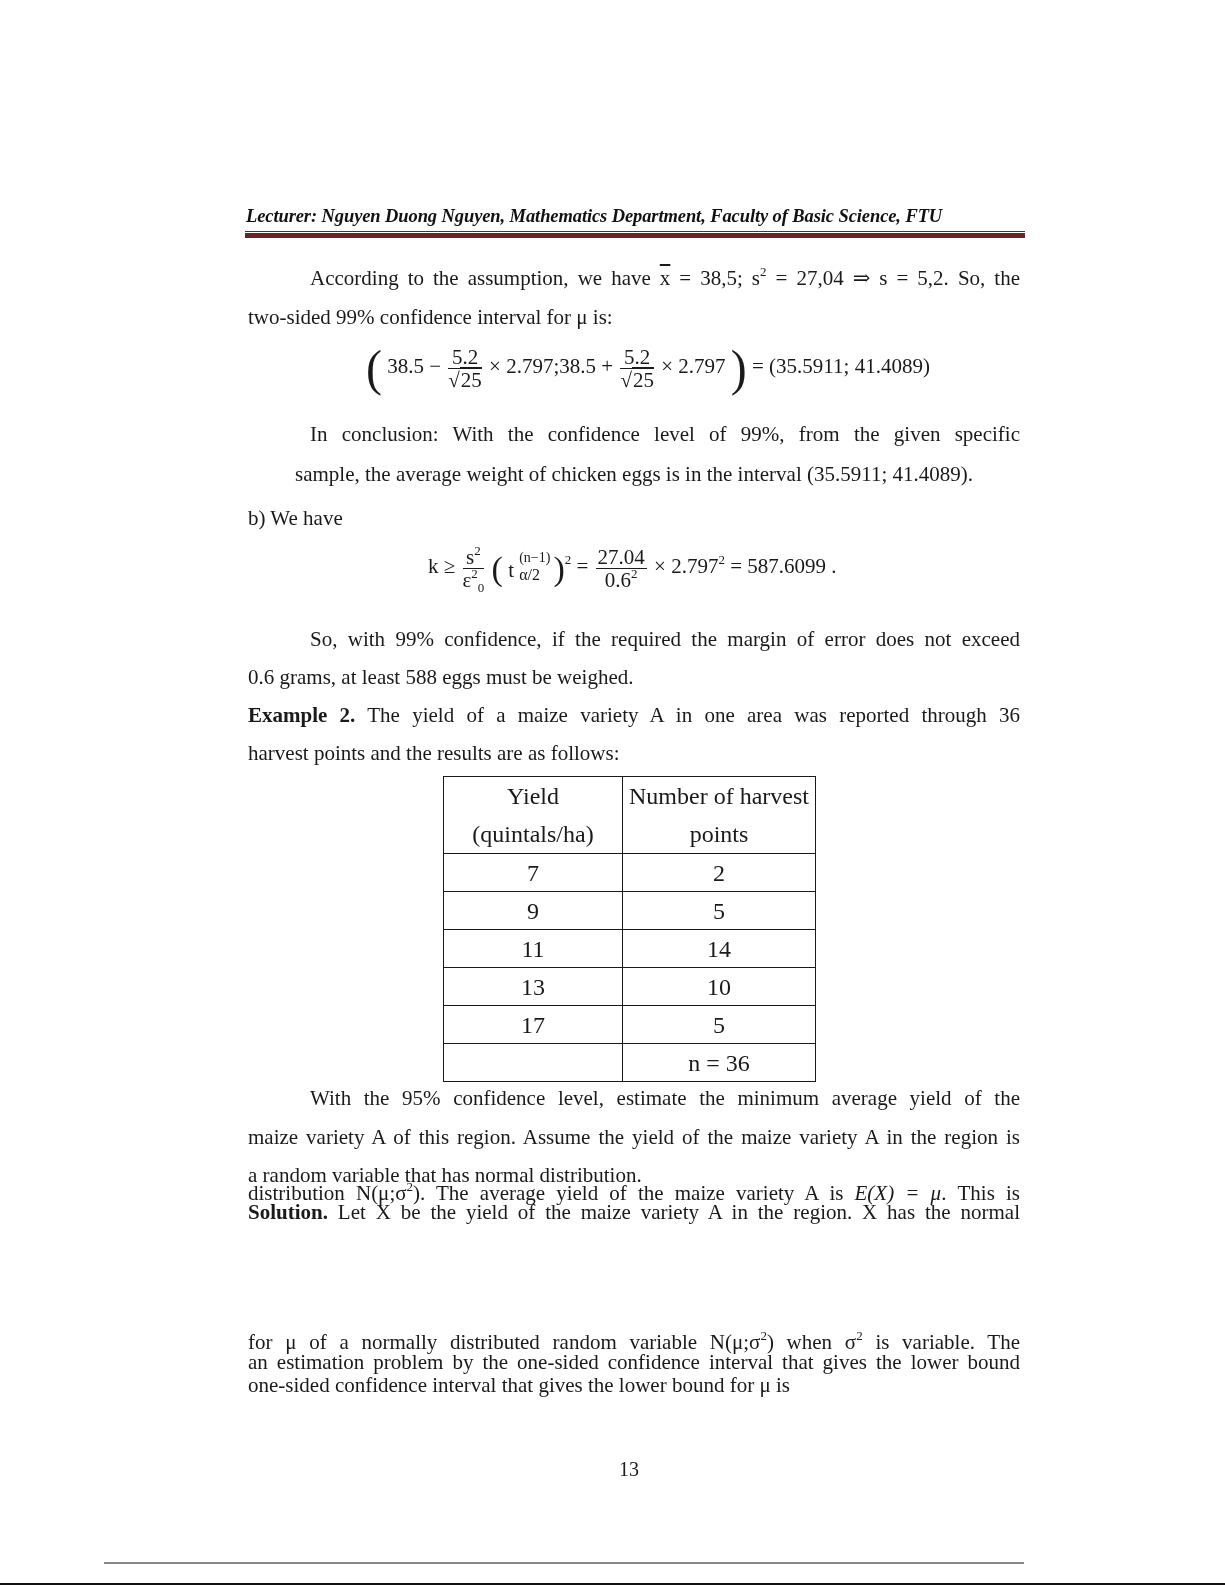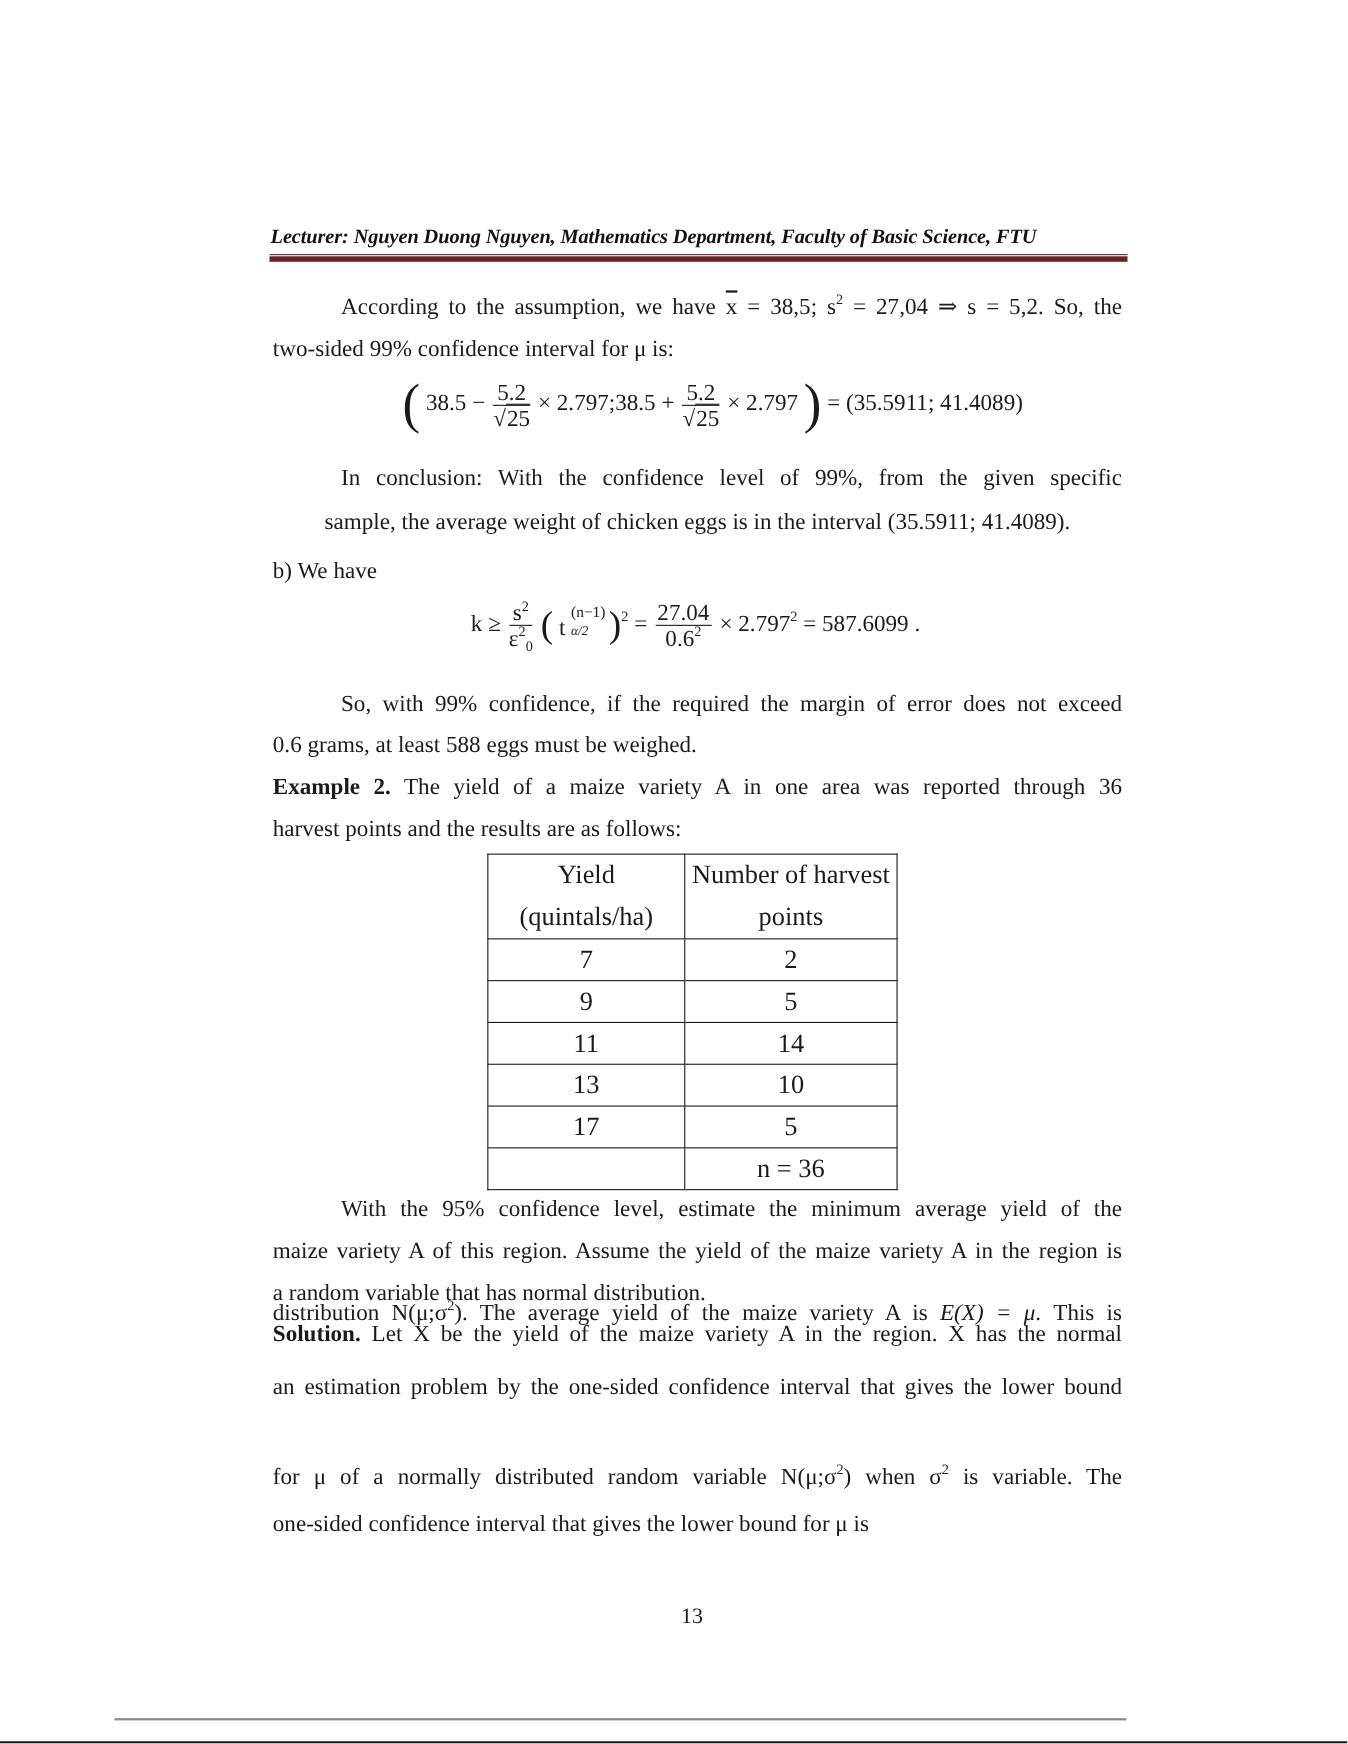--- a/index.html
+++ b/index.html
@@ -35,21 +35,21 @@
     .formula { position: absolute; font-size: 21px; white-space: nowrap; }
     .frac { display: inline-block; vertical-align: middle; text-align: center; margin: 0 2px; }
     .frac .num { display: block; border-bottom: 1px solid #1a1a1a; padding: 0 2px; line-height: 22px; }
     .frac .den { display: block; line-height: 22px; }
     .bigparen { display: inline-block; font-size: 48px; vertical-align: middle; transform: scaleY(1.05); font-weight: 100; line-height: 48px; }
     .midparen { display: inline-block; font-size: 34px; vertical-align: middle; line-height: 34px; }
     .sqrt { border-top: 1px solid #1a1a1a; padding-left: 1px; }
     .tstack { display: inline-block; vertical-align: middle; position: relative; width: 40px; height: 34px; }
     .tstack .t { position: absolute; left: 0; top: 6px; font-size: 21px; }
     .tstack .up { position: absolute; left: 11px; top: -2px; font-size: 14px; }
-    .tstack .lo { position: absolute; left: 11px; top: 14px; font-size: 12px; font-style: italic; }
+    .tstack .lo { position: absolute; left: 11px; top: 14px; font-size: 16px; }
 
     
     table.yield {
       position: absolute; left: 443px; top: 776px;
       border-collapse: collapse; font-size: 24px;
     }
     table.yield td {
       border: 1px solid #1a1a1a; text-align: center; padding: 0;
       height: 37px; line-height: 24px;
     }
@@ -169,21 +169,21 @@
   <div class="line indent justify" style="top:1086px;">With the 95% confidence level, estimate the minimum average yield of the</div>
   <div class="line justify" style="top:1125px;">maize variety A of this region. Assume the yield of the maize variety A in the region is</div>
   <div class="line justify" style="top:1200px;">
     <span class="b">Solution.</span><span> Let X be the yield of the maize variety A in the region. X has the normal</span>
   </div>
 
   <div class="line" style="top:1163px;">a random variable that has normal distribution.</div>
   <div class="line justify" style="top:1181px;">
     <span>distribution  N(μ;σ</span><sup>2</sup><span>). The average yield of the maize variety A is </span><span class="ital">E(X) = μ</span><span>. This is</span>
   </div>
-  <div class="line justify" style="top:1248px;">an estimation problem by the one-sided confidence interval that gives the lower bound</div>
+  <div class="line justify" style="top:1350px;">an estimation problem by the one-sided confidence interval that gives the lower bound</div>
   <div class="line justify" style="top:1330px;">
     <span>for  μ  of a normally distributed random variable  N(μ;σ</span><sup>2</sup><span>)  when  σ</span><sup>2</sup><span>  is variable. The</span>
   </div>
   <div class="line" style="top:1373px;">one-sided confidence interval that gives the lower bound for  μ  is</div>
 
   <div class="page-number">13</div>
   <div class="bottom-line"></div>
   <div class="bottom-edge"></div>
 </div>
 

